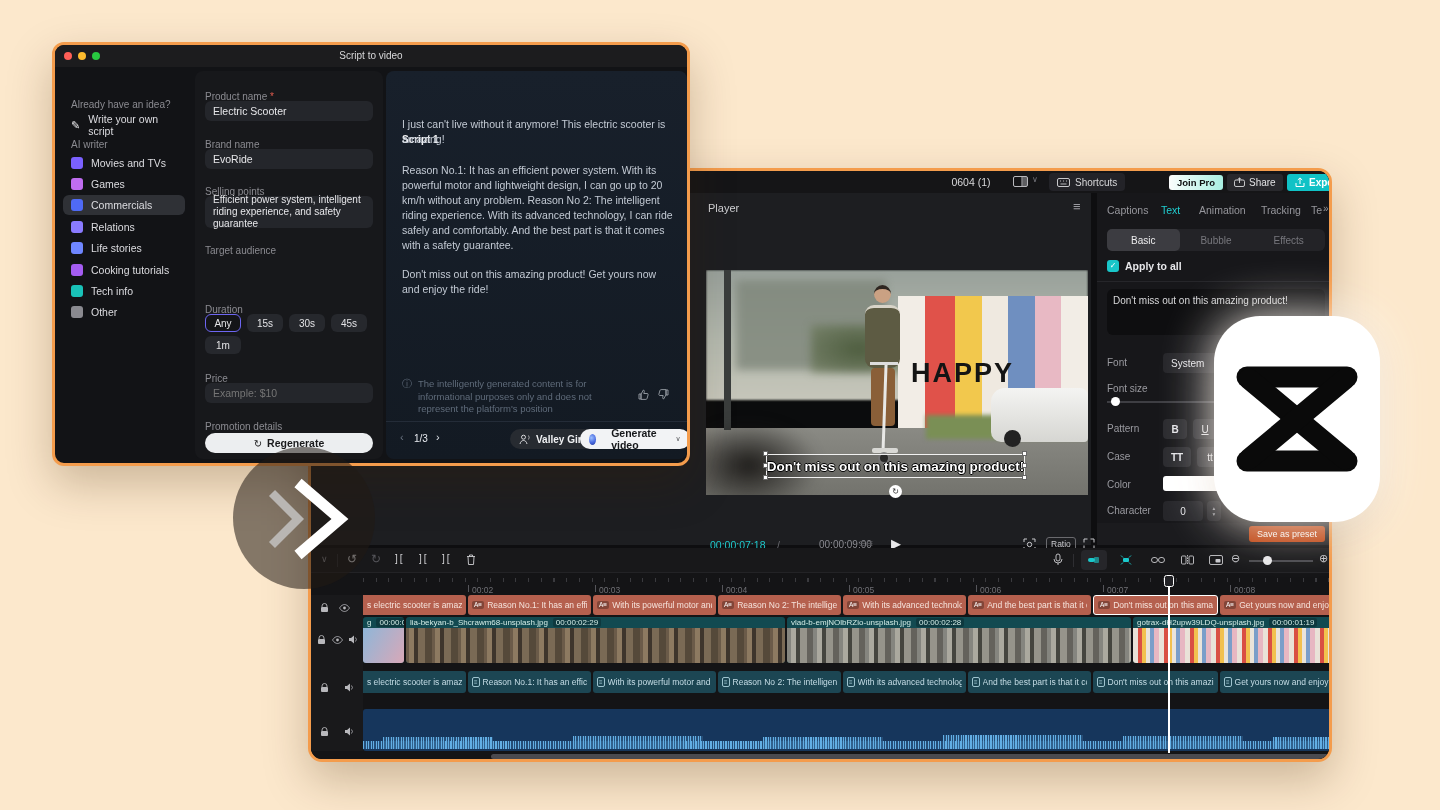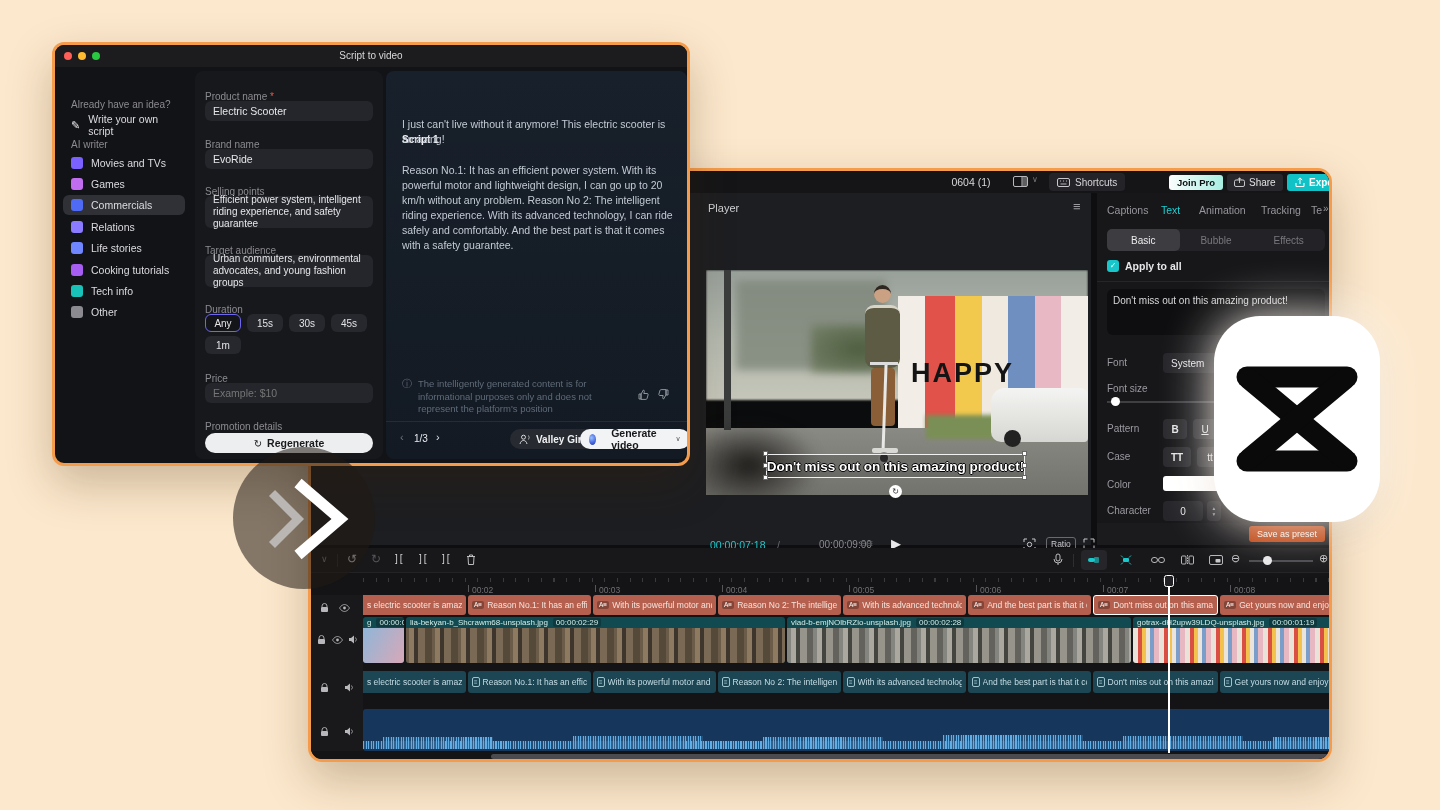--- a/index.html
+++ b/index.html
@@ -517,23 +517,20 @@
   <div class="ab" style="left:140px; top:26px; width:188px; height:388px; background:#17181b; border-radius:8px;">
     <span class="ab lbl" style="left:10px; top:20px;"><span>Product name</span> <span style="color:#e05b4e;">*</span></span>
     <input class="ab field" style="left: 10px; top: 30px;" value="Electric Scooter">
     <span class="ab lbl" style="left:10px; top:68px;">Brand name</span>
     <input class="ab field" style="left: 10px; top: 78px;" value="EvoRide">
     <span class="ab lbl" style="left:10px; top:115px;">Selling points</span>
     <div class="ab field" style="left:10px; top:125px; width:168px; height:32px; font-size:10px; line-height:12px; padding:4px 8px;">
         <span>Efficient power system, intelligent riding experience, and safety guarantee</span>
       </div>
     <span class="ab lbl" style="left:10px; top:174px;">Target audience</span>
-    <div class="ab field" style="left:10px; top:184px; width:168px; height:32px; font-size:10px; line-height:12px; padding:4px 8px;">
-        <span>Urban commuters, environmental advocates, and young fashion groups</span>
-      </div>
     <span class="ab lbl" style="left:10px; top:233px;">Duration</span>
     <div class="ab dur-btn dur-sel" style="left:10px; top:243px;">
         <span>Any</span>
       </div>
     <div class="ab dur-btn" style="left:52px; top:243px;">
         <span>15s</span>
       </div>
     <div class="ab dur-btn" style="left:94px; top:243px;">
         <span>30s</span>
       </div>
@@ -549,20 +546,21 @@
     <div class="ab" style="left:10px; top:362px; width:168px; height:20px; background:#eceef0; border-radius:11px; display:flex; align-items:center; justify-content:center; gap:5px;">
       <span style="color:#1a1a1c; font-size:10px;">↻</span>
       <span style="color:#1a1a1c; font-size:10.5px; font-weight:bold;">Regenerate</span>
     </div>
   </div>
 
   <div class="ab" style="left:331px; top:26px; width:301px; height:388px; background:linear-gradient(180deg,#18202b,#131a23); border-radius:8px;">
     <span class="ab" style="left:16px; top:16px; color:#f2f3f5; font-size:10px; font-weight:bold;margin-top:47px;">Script 1</span>
     <div class="ab" style="left:16px; top:46px; width:272px; color:#c3cad4; font-size:10.5px; line-height:15px;">I just can't live without it anymore! This electric scooter is amazing!</div>
     <div class="ab" style="left:16px; top:92px; width:272px; color:#c3cad4; font-size:10.5px; line-height:15px;">Reason No.1: It has an efficient power system. With its powerful motor and lightweight design, I can go up to 20 km/h without any problem. Reason No 2: The intelligent riding experience. With its advanced technology, I can ride safely and comfortably. And the best part is that it comes with a safety guarantee.</div>
+    <div class="ab" style="left:16px; top:196px; width:272px; color:#c3cad4; font-size:10.5px; line-height:15px;">Don't miss out on this amazing product! Get yours now and enjoy the ride!</div>
     <span class="ab" style="left:16px; top:306px; color:#5f6b7a; font-size:10px;">ⓘ</span>
     <div class="ab" style="left:32px; top:307px; width:210px; color:#5f6b7a; font-size:9.5px; line-height:12.5px;">The intelligently generated content is for informational purposes only and does not represent the platform's position</div>
     <span class="ab" style="left:252px; top:318px;">
       <svg width="11" height="11" viewBox="0 0 11 11">
           <path d="M1 5h2v5H1zM3 9.5V5.2L5.4 1c.8.2 1.1.9.9 1.7L5.8 4.5h3.4c.7 0 1.1.6.9 1.3l-1 3.6c-.2.6-.6 1-1.2 1H3z" fill="none" stroke="#9aa0a8" stroke-width=".9"></path>
         </svg>
     </span>
     <span class="ab" style="left:272px; top:318px; transform:rotate(180deg);">
       <svg width="11" height="11" viewBox="0 0 11 11">
           <path d="M1 5h2v5H1zM3 9.5V5.2L5.4 1c.8.2 1.1.9.9 1.7L5.8 4.5h3.4c.7 0 1.1.6.9 1.3l-1 3.6c-.2.6-.6 1-1.2 1H3z" fill="none" stroke="#9aa0a8" stroke-width=".9"></path>

